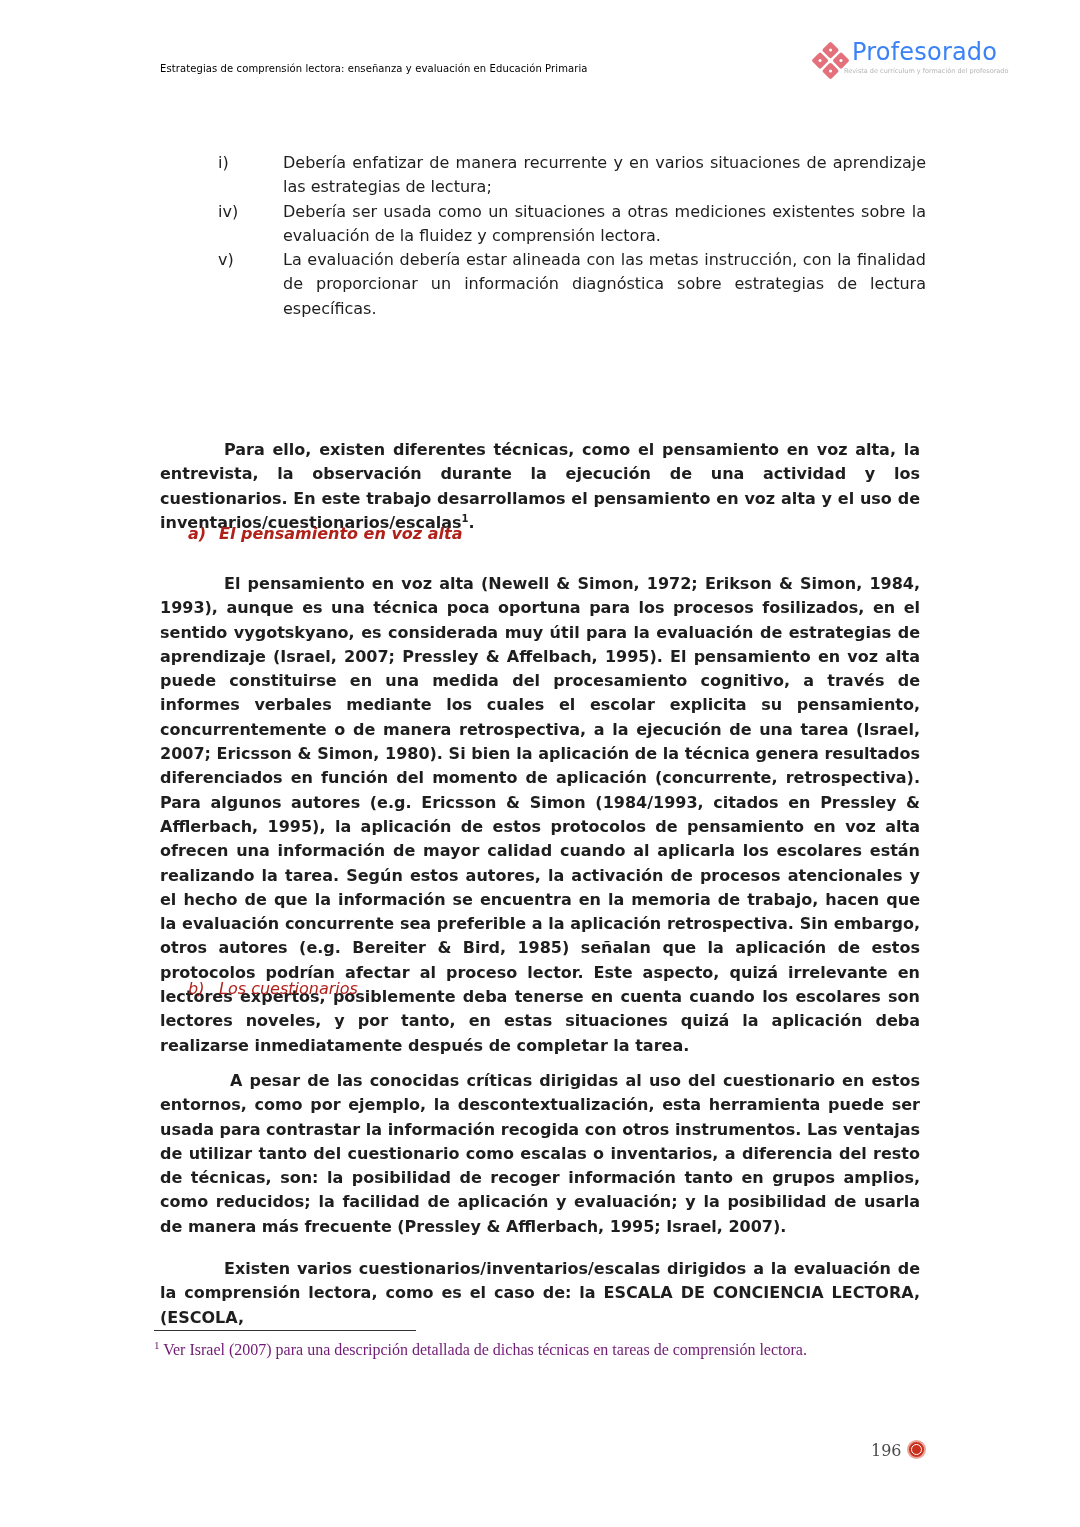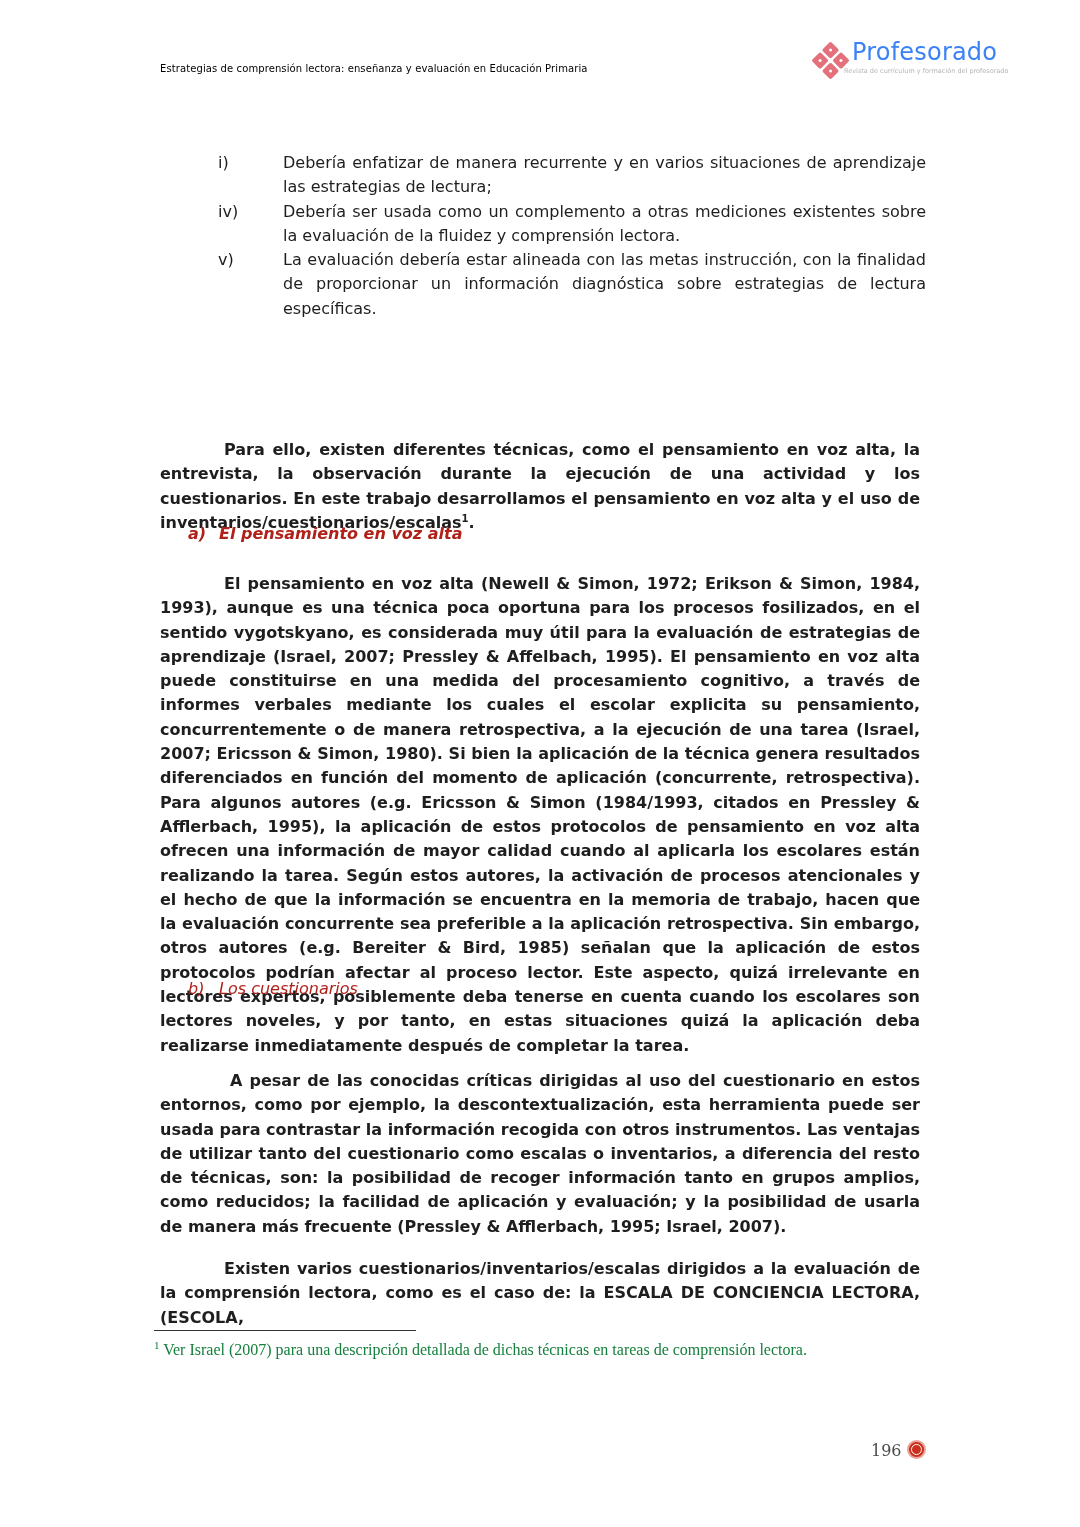--- a/index.html
+++ b/index.html
@@ -16,21 +16,21 @@
   .li { display: flex; font-size: 16px; line-height: 24.3px; }
   .li-num { width: 65px; flex: none; }
   .li-text { flex: 1; text-align: justify; }
   p { margin: 6px; text-align: justify; font-weight: bold; }
   .indent { text-indent: 64px; }
   .heading { position: absolute; left: 188px; font-size: 16px; font-style: italic; color: #b0211a; }
   .heading .lbl { display: inline-block; width: 31px; }
   sup { font-size: 10px; line-height: 0; }
 
   .fn-rule { position: absolute; left: 154px; top: 1330px; width: 262px; height: 1px; background: #333; }
-  .footnote { position: absolute; left: 154px; top: 1341px; font-family: "Liberation Serif", serif; font-size: 16px; color: #15803d; }
+  .footnote { position: absolute; left: 154px; top: 1341px; font-family: "Liberation Serif", serif; font-size: 16px; color: #701a75; }
   .footnote sup { font-size: 11px; }
   .page-num { position: absolute; left: 871px; top: 1441px; font-family: "DejaVu Serif", serif; font-size: 16px; color: #4a4a4a; }
   .page-dot { position: absolute; left: 907px; top: 1440px; width: 15px; height: 15px; border-radius: 50%; background: #c9301d; border: 2px solid #e9a59a; box-sizing: content-box; }
   .page-dot::after { content: ""; position: absolute; left: 2px; top: 2px; width: 11px; height: 11px; border-radius: 50%; border: 1px solid #ffffff; box-sizing: border-box; }
 </style>
 </head>
 <body>
 
 <div class="header-title">Estrategias de comprensión lectora: enseñanza y evaluación en Educación Primaria</div>
 
@@ -53,21 +53,21 @@
   <div class="logo-sub">Revista de currículum y formación del profesorado</div>
 </div>
 
 <div class="list">
   <div class="li">
     <span class="li-num">i)</span>
     <span class="li-text">Debería enfatizar de manera recurrente y en varios situaciones de aprendizaje las estrategias de lectura;</span>
   </div>
   <div class="li">
     <span class="li-num">iv)</span>
-    <span class="li-text">Debería ser usada como un complemento a otras mediciones existentes sobre la evaluación de la fluidez y comprensión lectora.</span>
+    <span class="li-text">Debería ser usada como un situaciones a otras mediciones existentes sobre la evaluación de la fluidez y comprensión lectora.</span>
   </div>
   <div class="li">
     <span class="li-num">v)</span>
     <span class="li-text">La evaluación debería estar alineada con las metas instrucción, con la finalidad de proporcionar un información diagnóstica sobre estrategias de lectura específicas.</span>
   </div>
 </div>
 
 <div class="body-text" style="top:432px;">
   <p class="indent"><span>Para ello, existen diferentes técnicas, como el pensamiento en voz alta, la entrevista, la observación durante la ejecución de una actividad y los cuestionarios. En este trabajo desarrollamos el pensamiento en voz alta y el uso de inventarios/cuestionarios/escalas</span><sup>1</sup><span>.</span></p>
 </div>

